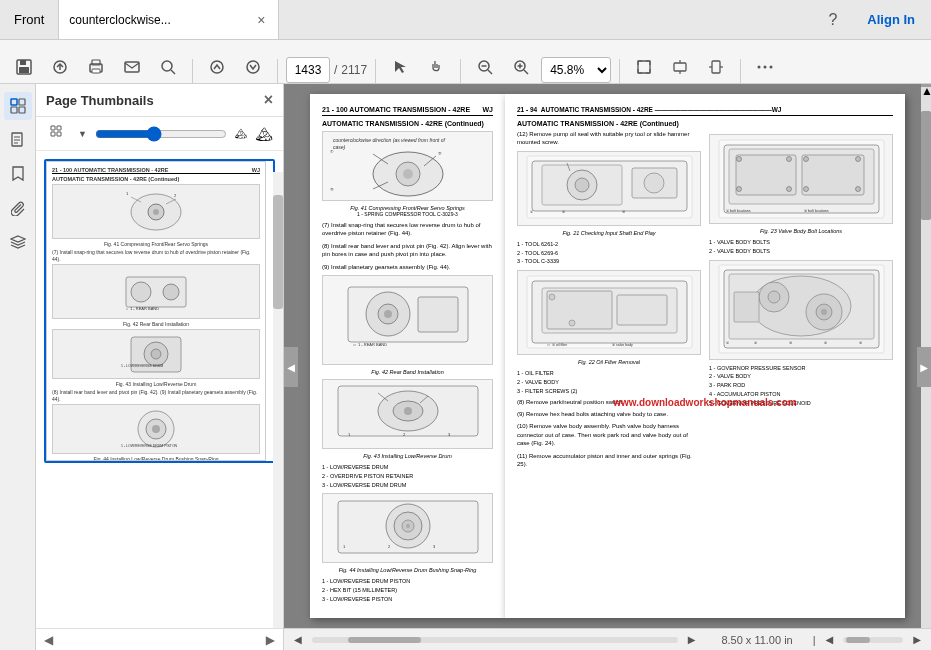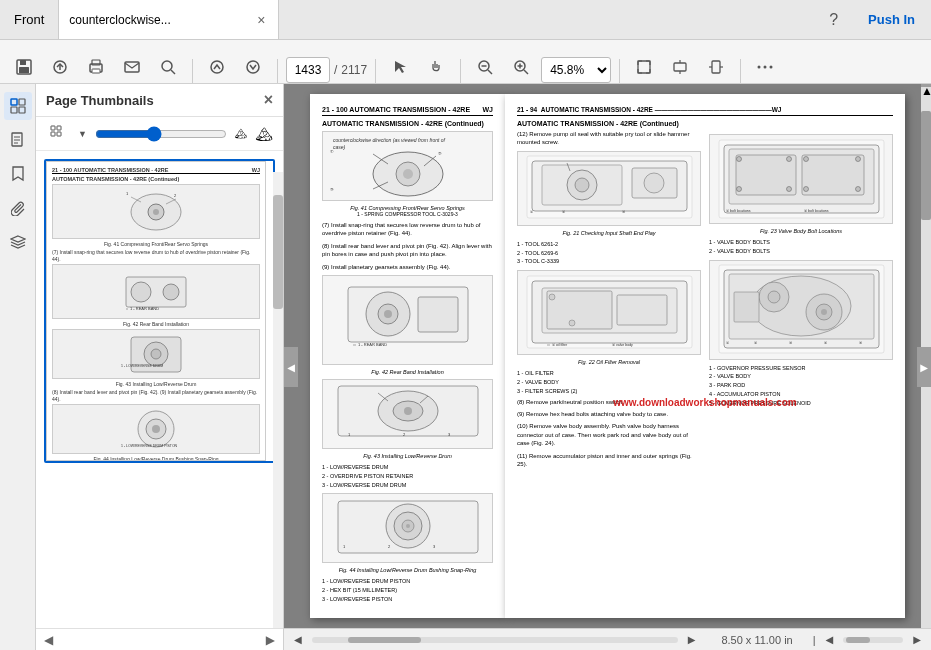--- a/index.html
+++ b/index.html
@@ -357,21 +357,21 @@
   </div>
   <div class="nav-tab-browser active">
     <span style="flex:1; overflow:hidden; text-overflow:ellipsis; white-space:nowrap;">counterclockwise...</span>
     <span class="tab-close">×</span>
   </div>
   <div class="nav-spacer"></div>
   <div class="nav-help">
     <span>?</span>
   </div>
   <div class="nav-signin">
-    <span>Push In</span>
+    <span>Align In</span>
   </div>
 </div>
 
 <div class="toolbar">
   <button class="tb-btn" title="Save">
     <svg width="18" height="18" viewBox="0 0 18 18" fill="none">
         <rect x="2" y="2" width="14" height="14" rx="1" stroke="#555" stroke-width="1.5"></rect>
         <rect x="5" y="2" width="6" height="5" rx="0.5" fill="#555"></rect>
         <rect x="4" y="9" width="10" height="6" rx="0.5" fill="#555"></rect>
       </svg>

